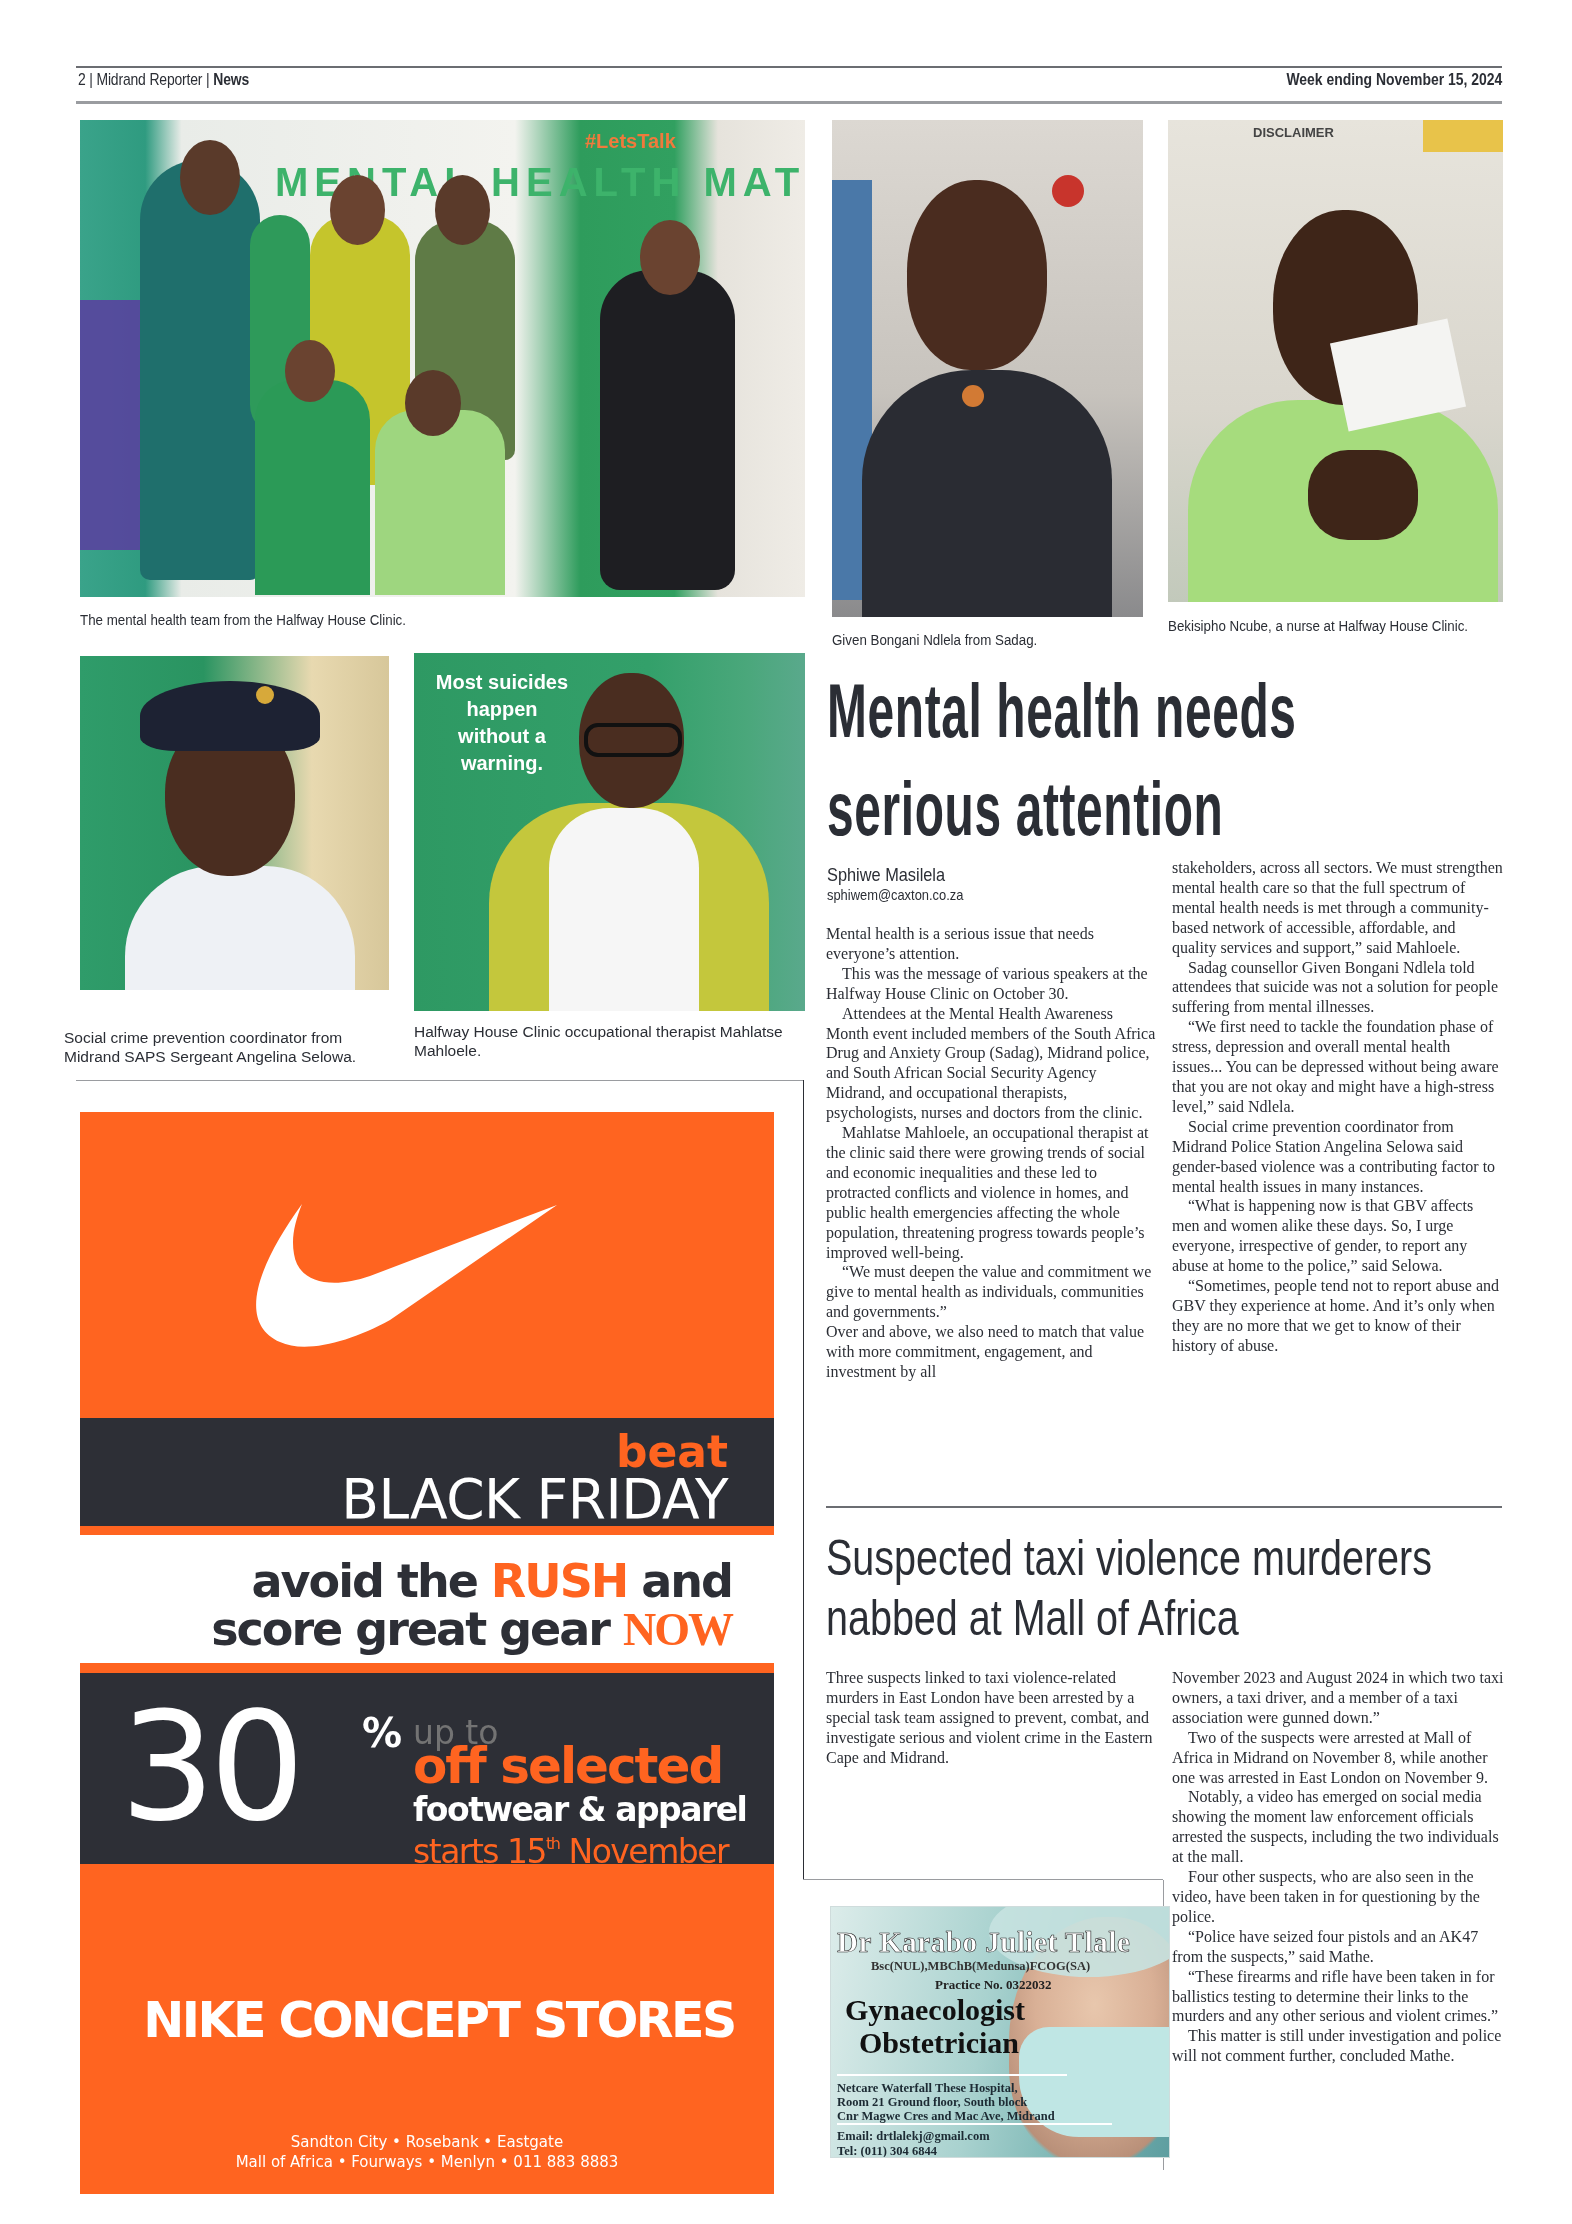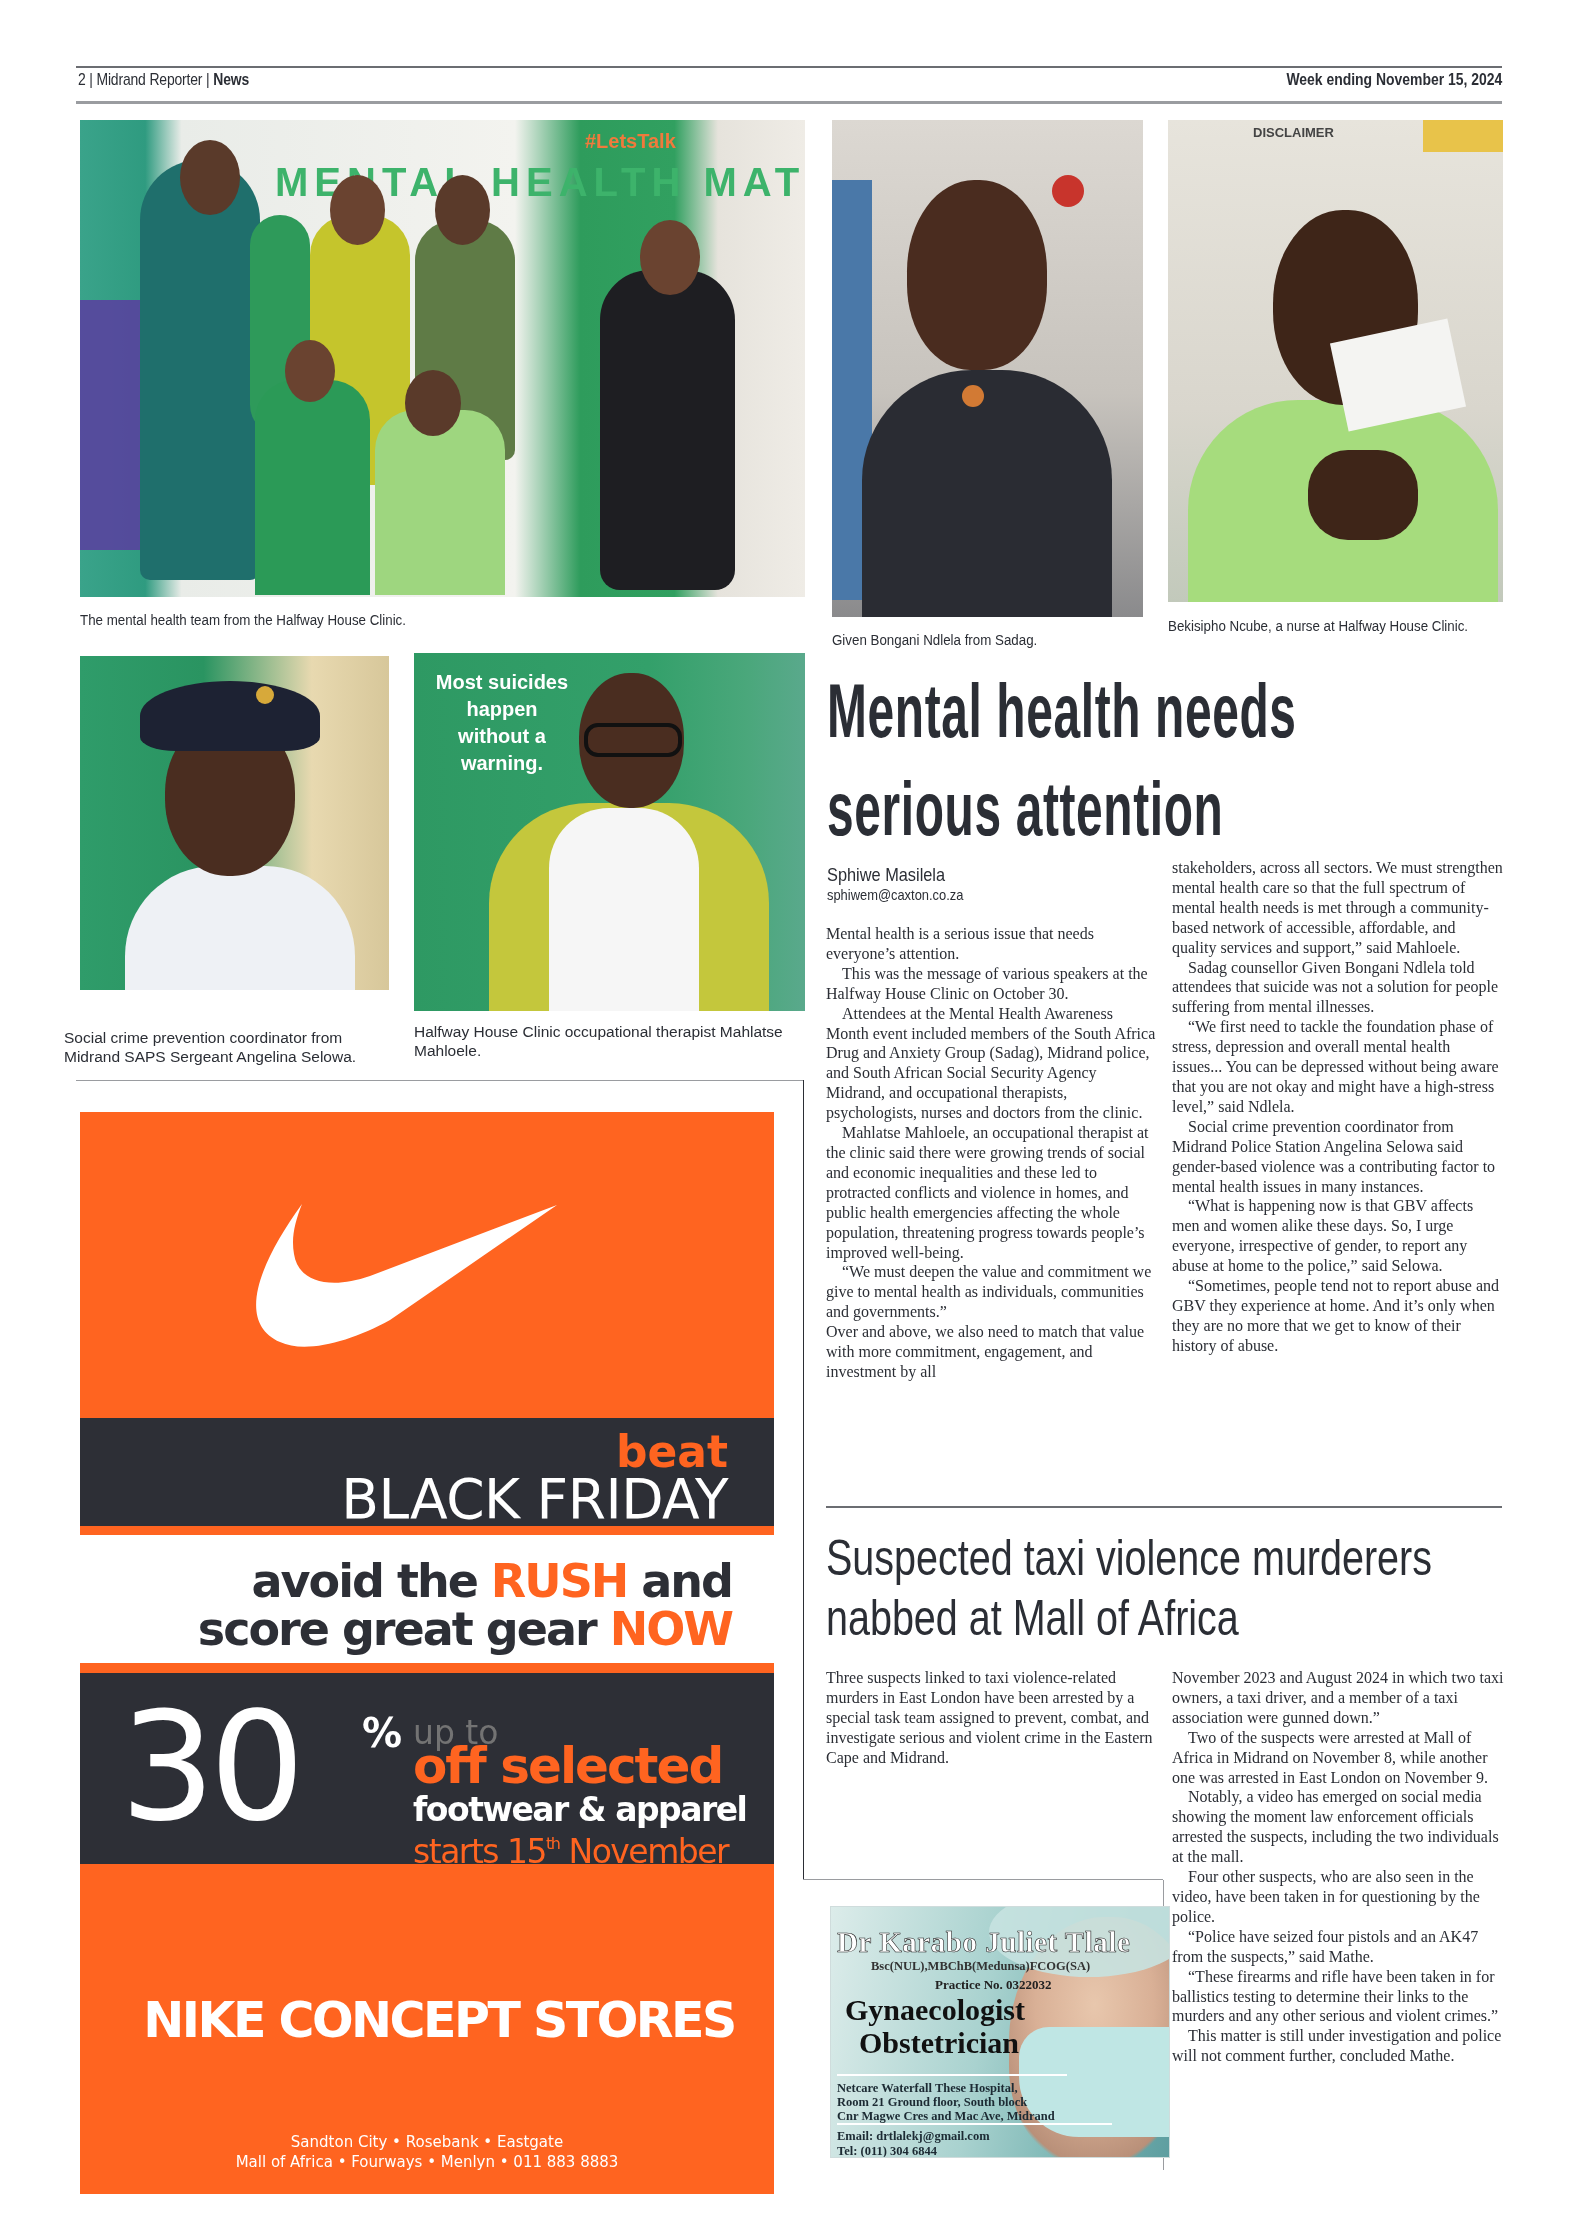--- a/index.html
+++ b/index.html
@@ -48,21 +48,21 @@
   .nike-white { left: 0; top: 423px; width: 694px; height: 128px; background: #fff; }
   .nike-stripe2 { left: 0; top: 551px; width: 694px; height: 10px; }
   .nike-band2 { left: 0; top: 561px; width: 694px; height: 191px; }
   .nike-bottom { left: 0; top: 752px; width: 694px; height: 330px; }
   .ad-font { font-family: "DejaVu Sans", "Liberation Sans", sans-serif; }
   .beat { right: 46px; top: 318px; font-size: 44px; font-weight: 700; color: #ff6420; line-height: 44px; }
   .blackfriday { right: 46px; top: 362px; font-size: 55px; color: #fff; line-height: 50px; letter-spacing: -0.5px; }
   .avoid { right: 42px; top: 446px; font-size: 46px; font-weight: 700; color: #2d2f36; line-height: 46px; letter-spacing: -2px; text-align: right; white-space: nowrap; }
   .avoid .hl { color: #ff6420; }
   .score { right: 42px; top: 494px; font-size: 46px; font-weight: 700; color: #2d2f36; line-height: 46px; letter-spacing: -2px; white-space: nowrap; }
-  .score .hl { color: #ff6420; }
+  .score .hl { color: #ff6420; font-family: Liberation Serif, serif; }
   .thirty { left: 40px; top: 580px; font-size: 150px; color: #fff; line-height: 150px; letter-spacing: -6px; }
   .pct { left: 282px; top: 598px; font-size: 40px; font-weight: 700; color: #fff; }
   .upto { left: 333px; top: 604px; font-size: 33px; color: #737373; line-height: 34px; }
   .offsel { left: 333px; top: 628px; font-size: 50px; font-weight: 700; color: #ff6420; line-height: 52px; letter-spacing: -2px; white-space: nowrap; }
   .footwear { left: 333px; top: 680px; font-size: 33px; font-weight: 700; color: #fff; line-height: 36px; letter-spacing: -1.5px; white-space: nowrap; }
   .starts { left: 333px; top: 714px; font-size: 33px; color: #ff6420; line-height: 36px; letter-spacing: -1.5px; white-space: nowrap; }
   .starts sup { font-size: 16px; vertical-align: 14px; }
   .concept { left: 12px; width: 694px; top: 880px; text-align: center; font-size: 49px; font-weight: 700; color: #fff; letter-spacing: -2.5px; white-space: nowrap; }
   .locs { left: 0; width: 694px; top: 1020px; text-align: center; font-size: 15px; color: #fff; line-height: 20px; }
 

